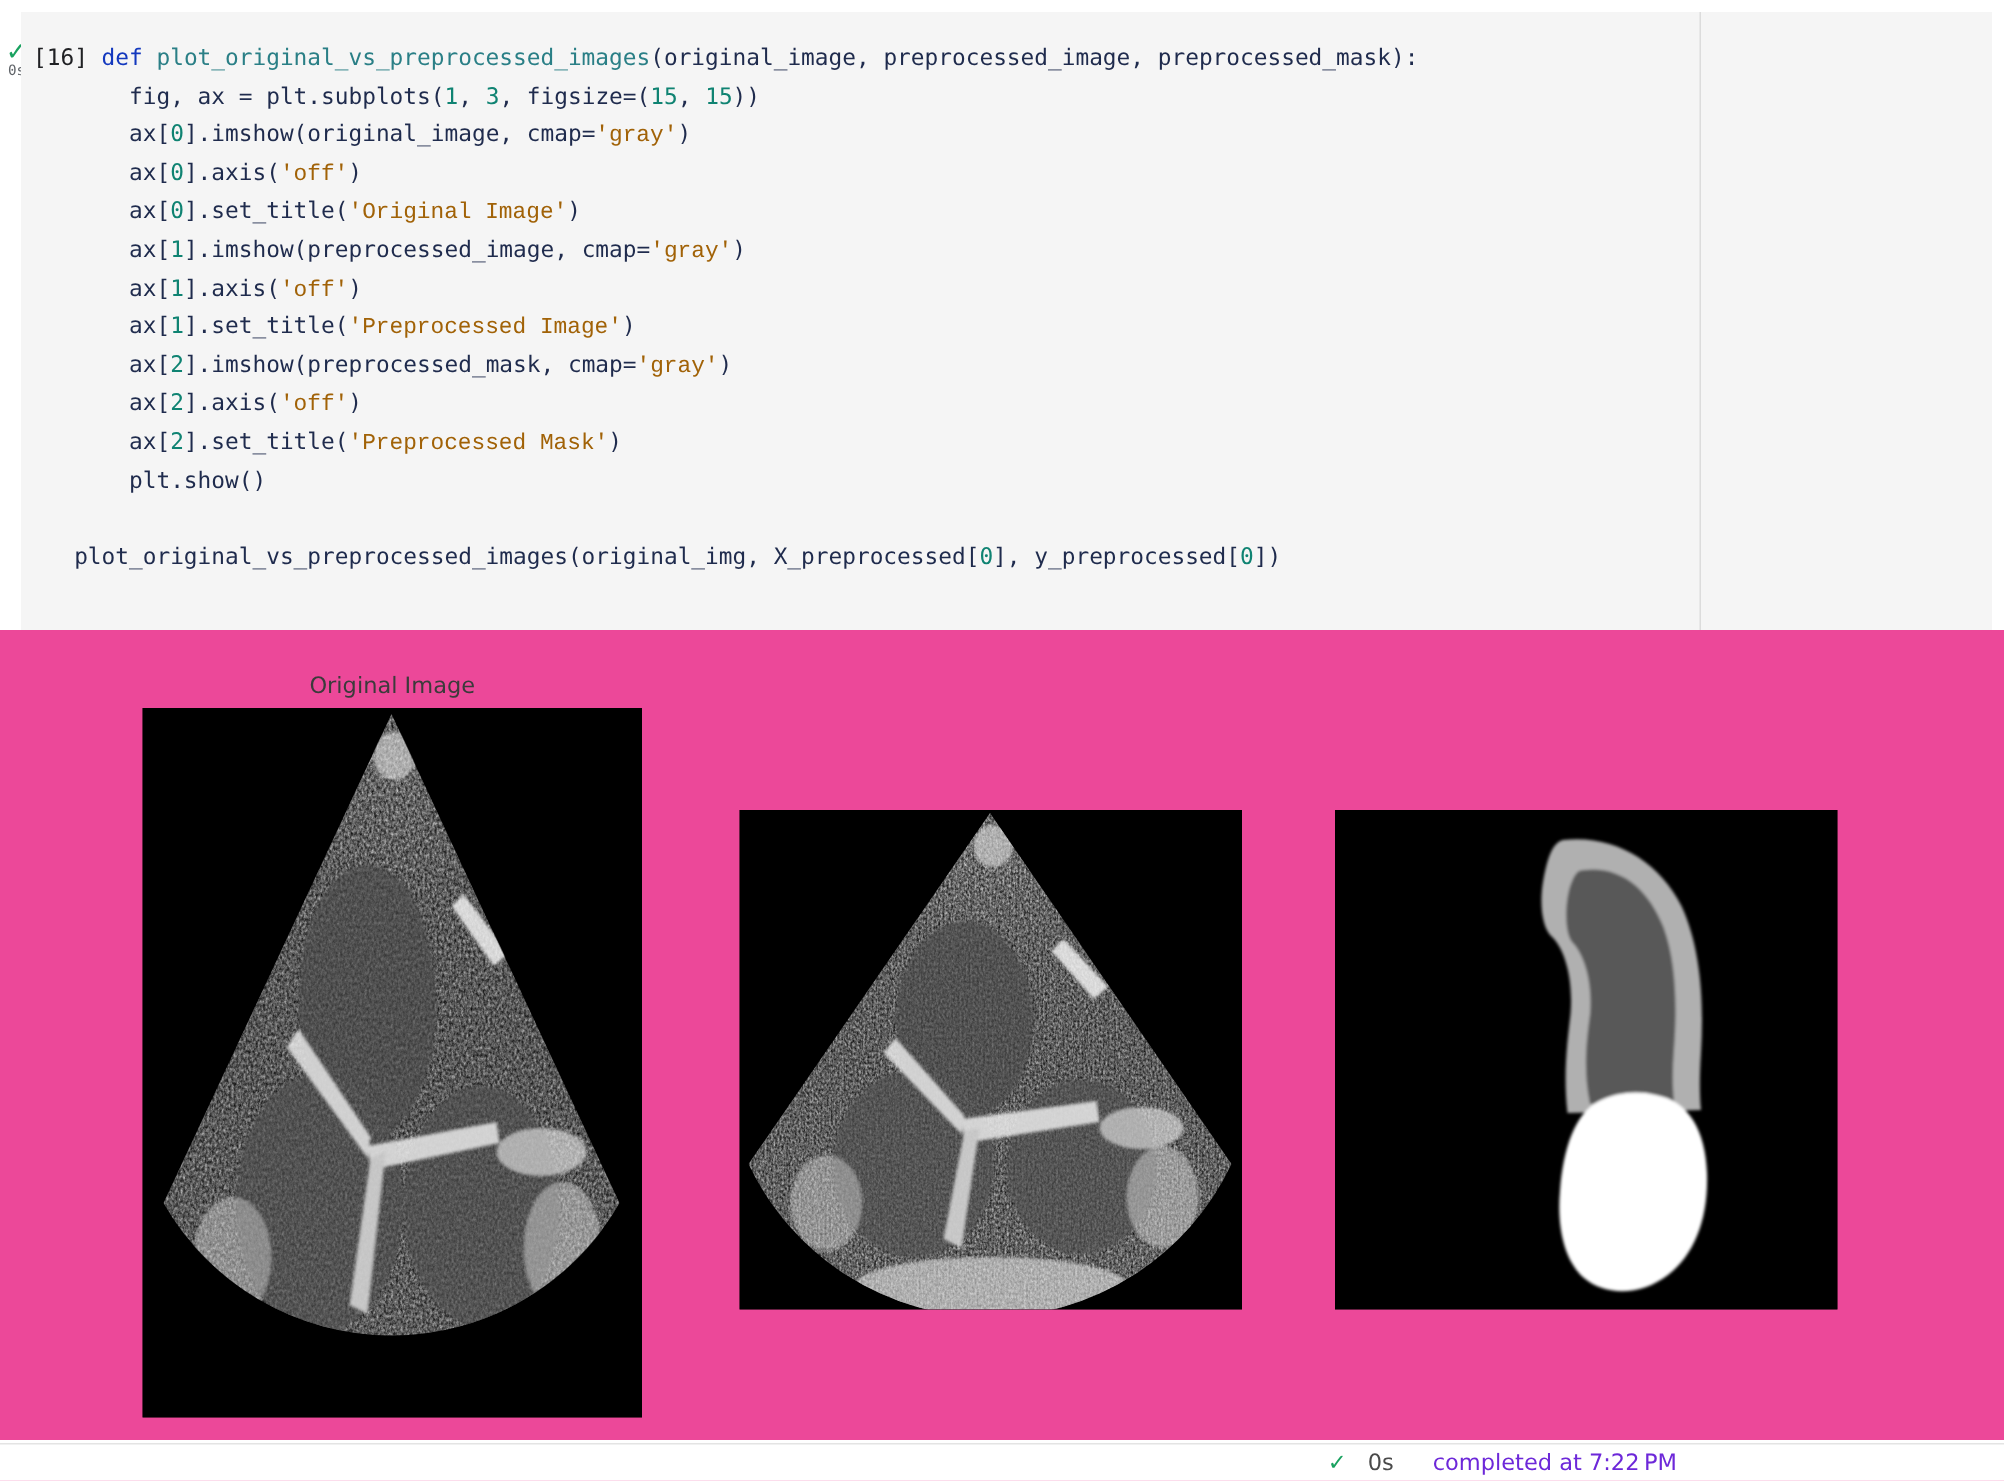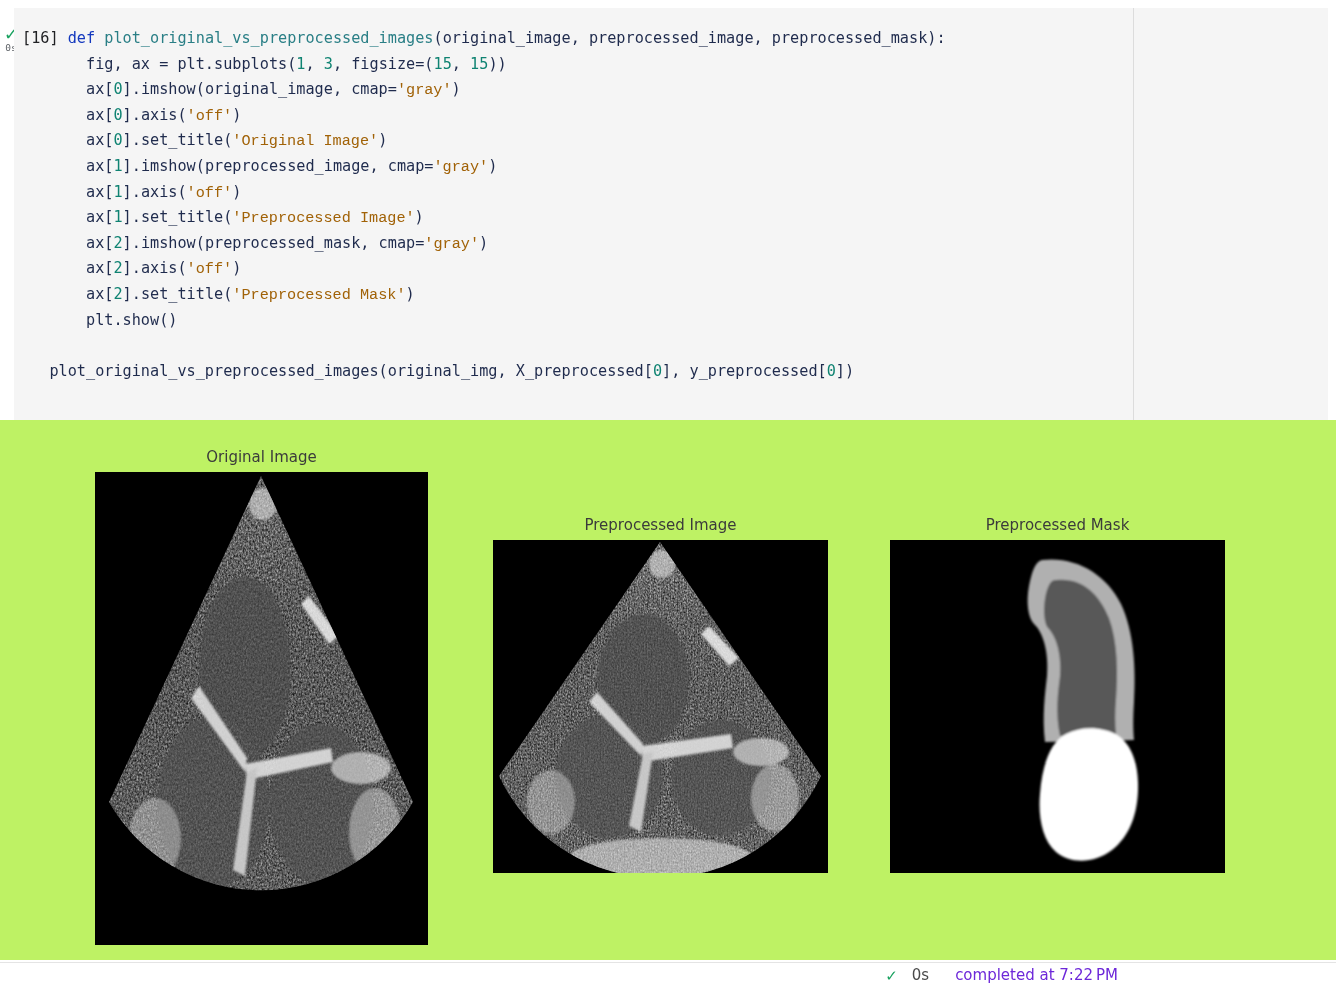--- a/index.html
+++ b/index.html
@@ -51,21 +51,21 @@
   .kw   { color: #1338be; }
   .fn   { color: #2a7f86; }
   .var  { color: #1f2b4d; }
   .num  { color: #0f8372; }
   .str  { color: #a16207; font-family: Liberation Mono, monospace; }
   .pln  { color: #1f2b4d; }
 
   
   .plot-area {
     position: absolute; left: 0; top: 420px;
-    width: 1336px; height: 540px; background: #bef264; padding-left: 28px;
+    width: 1336px; height: 540px; background: #ec4899; padding-left: 28px;
   }
   .subplot { position: absolute; }
   .subplot-title {
     position: absolute; left: 0; width: 100%;
     text-align: center;
     font-family: "DejaVu Sans", sans-serif;
     font-size: 15px; color: #3b3b3b; white-space: nowrap;
   }
   .canvas-box {
     position: absolute; background: #000000; overflow: hidden;
@@ -162,21 +162,20 @@
               <ellipse cx="280" cy="360" rx="26" ry="44" fill="#d4d4d4" opacity="0.6"></ellipse>
               <ellipse cx="168" cy="452" rx="90" ry="26" fill="#e2e2e2" opacity="0.7"></ellipse>
               <ellipse cx="168" cy="32" rx="14" ry="16" fill="#d8d8d8" opacity="0.75"></ellipse>
             </g>
           </g>
         </svg>
       </div>
     </div>
 
     <div class="subplot" style="left:493px; top:78px; width:335px; height:400px;">
-      <div class="subplot-title" style="top:18px;">Preprocessed Image</div>
       <div class="canvas-box" style="left:0px; top:42px; width:335px; height:333px;">
         <svg width="335" height="333" viewBox="0 0 335 333">
           <defs>
             <clipPath id="fanClipB">
               <path d="M 167 2
                        L 328 236
                        A 178 178 0 0 1 6 236
                        Z"></path>
             </clipPath>
             <radialGradient id="tissueB" cx="50%" cy="6%" r="108%">
@@ -215,21 +214,20 @@
               <ellipse cx="282" cy="258" rx="24" ry="34" fill="#d4d4d4" opacity="0.6"></ellipse>
               <ellipse cx="168" cy="318" rx="92" ry="20" fill="#e2e2e2" opacity="0.7"></ellipse>
               <ellipse cx="169" cy="24" rx="13" ry="14" fill="#d8d8d8" opacity="0.75"></ellipse>
             </g>
           </g>
         </svg>
       </div>
     </div>
 
     <div class="subplot" style="left:890px; top:78px; width:335px; height:400px;">
-      <div class="subplot-title" style="top:18px;">Preprocessed Mask</div>
       <div class="canvas-box" style="left:0px; top:42px; width:335px; height:333px;">
         <svg width="335" height="333" viewBox="0 0 335 333">
           <defs>
             <filter id="maskSoft">
                 <feGaussianBlur stdDeviation="1.0"></feGaussianBlur>
               </filter>
           </defs>
           <rect x="0" y="0" width="335" height="333" fill="#000000"></rect>
           <g filter="url(#maskSoft)">
 

